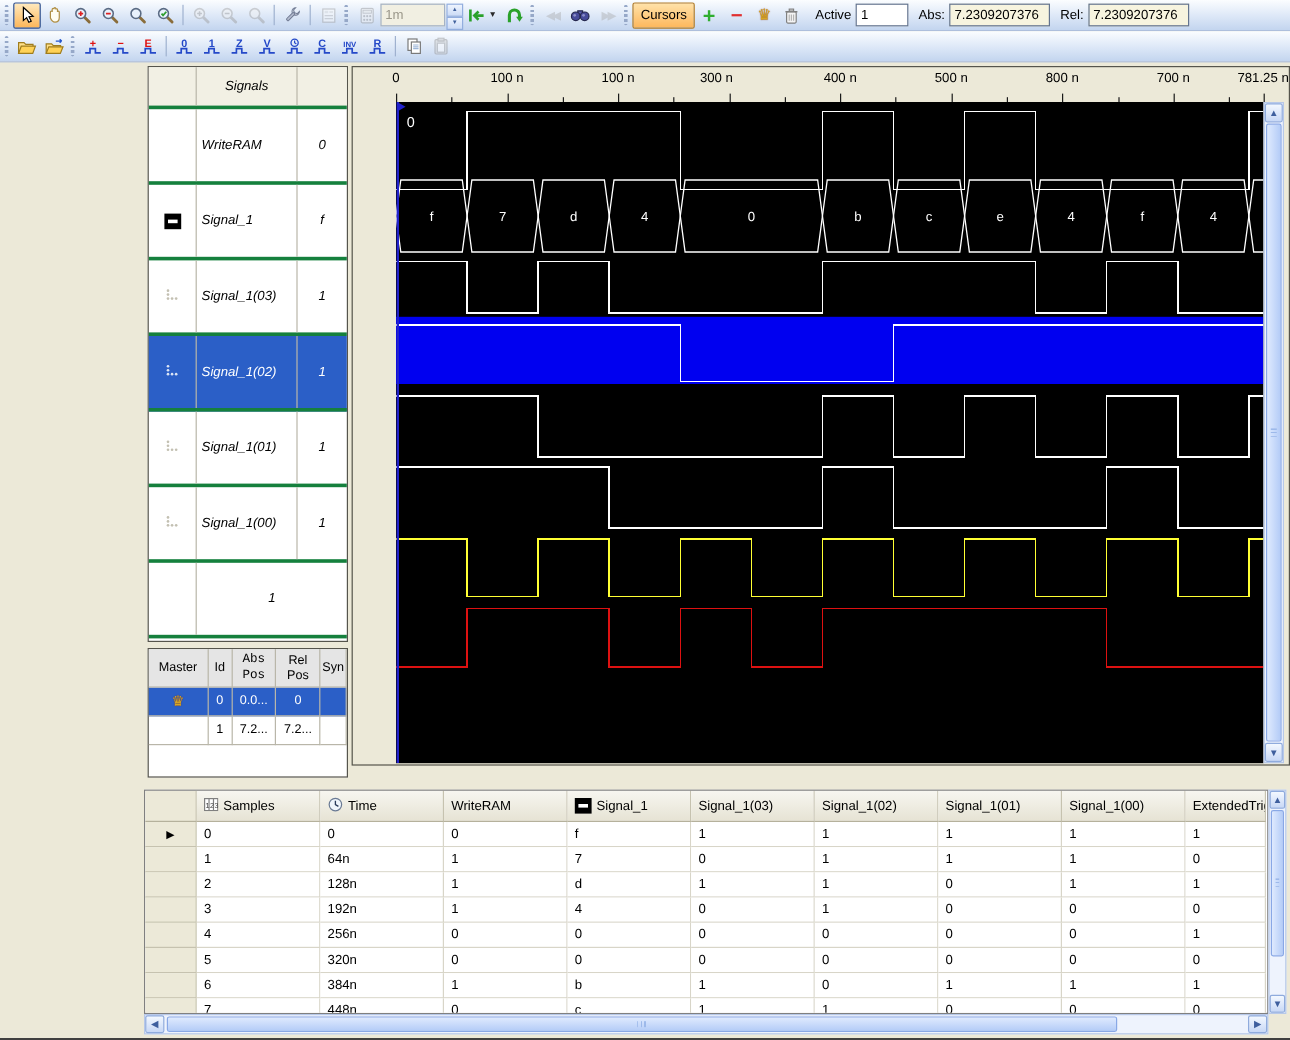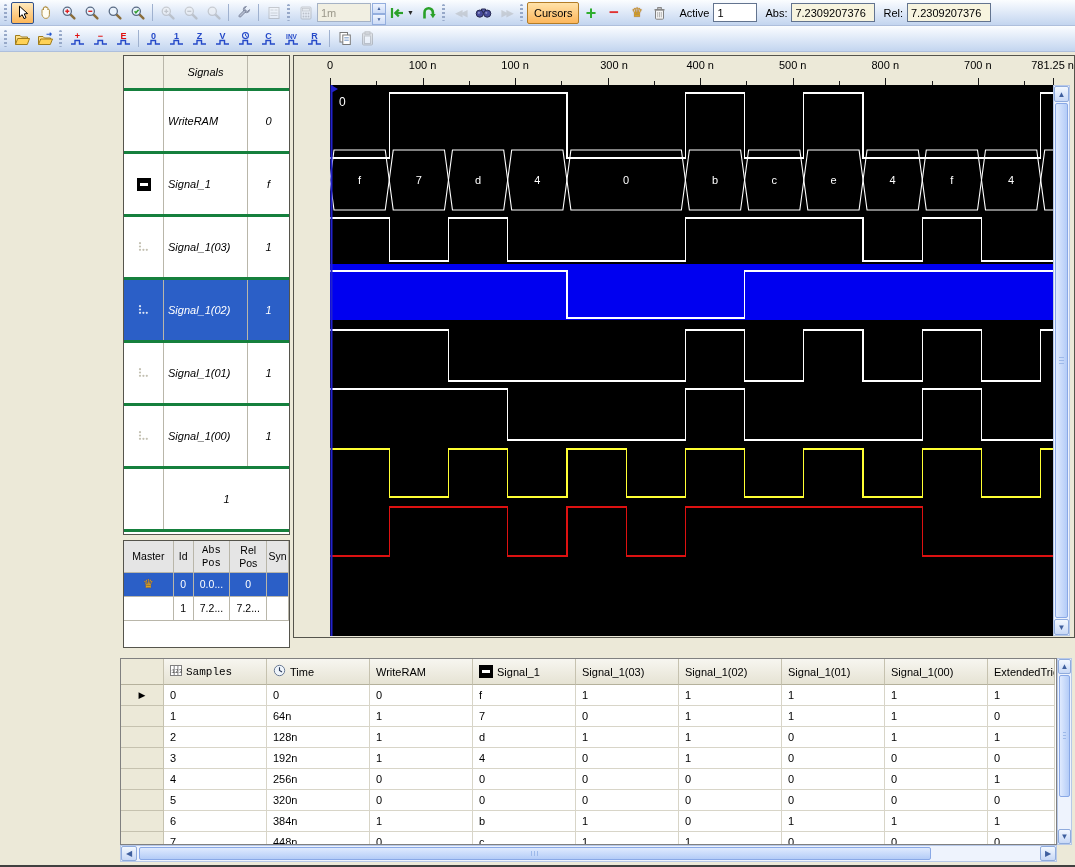--- a/index.html
+++ b/index.html
@@ -464,21 +464,21 @@
     </div>
 
   <div class="wave-panel">
     <div class="ruler" id="ruler">
         <span class="lab" style="left: 36px;">0</span>
         <div class="tickM" style="left: 36px;"></div>
         <span class="lab" style="left: 128.544px;">100 n</span>
         <div class="tickM" style="left: 128.544px;"></div>
         <span class="lab" style="left: 221.088px;">100 n</span>
         <div class="tickM" style="left: 221.088px;"></div>
-        <span class="lab" style="left: 320px;">300 n</span>
+        <span class="lab" style="left: 303px;">300 n</span>
         <div class="tickM" style="left: 313.632px;"></div>
         <span class="lab" style="left: 406.176px;">400 n</span>
         <div class="tickM" style="left: 406.176px;"></div>
         <span class="lab" style="left: 498.72px;">500 n</span>
         <div class="tickM" style="left: 498.72px;"></div>
         <span class="lab" style="left: 591.264px;">800 n</span>
         <div class="tickM" style="left: 591.264px;"></div>
         <span class="lab" style="left: 683.808px;">700 n</span>
         <div class="tickM" style="left: 683.808px;"></div>
         <span class="lab end" style="right: 0px;">781.25 n</span>
@@ -551,21 +551,21 @@
     <div class="vsb" style="left:759px;top:29px;width:17px;height:551px;">
       <div class="sbtn" style="top:0;">▲</div>
       <div class="vthumb" style="top:17px;bottom:17px;"></div>
       <div class="sbtn" style="bottom:0;">▼</div>
     </div>
   </div>
 
   <div class="bottom-panel" id="bottom-panel">
       <div class="t-row hdr">
         <div class="t-cell t-sel" style="width: 43px;"></div>
-        <div class="t-cell" style="width: 103px; font-family: Liberation Mono, monospace;">
+        <div class="t-cell" style="width: 103px;">
           <span><svg width="12" height="11" viewBox="0 0 12 11" xmlns="http://www.w3.org/2000/svg">
               <rect x="0.5" y="0.5" width="11" height="10" fill="#fff" stroke="#808080"></rect>
               <line x1="4.2" y1="0.5" x2="4.2" y2="10.5" stroke="#808080"></line>
               <line x1="7.9" y1="0.5" x2="7.9" y2="10.5" stroke="#808080"></line>
               <text x="1.3" y="8" font-size="6" fill="#444">1</text>
               <text x="5" y="8" font-size="6" fill="#444">2</text>
               <text x="8.7" y="8" font-size="6" fill="#444">3</text>
             </svg></span>
           <span>Samples</span>
         </div>

